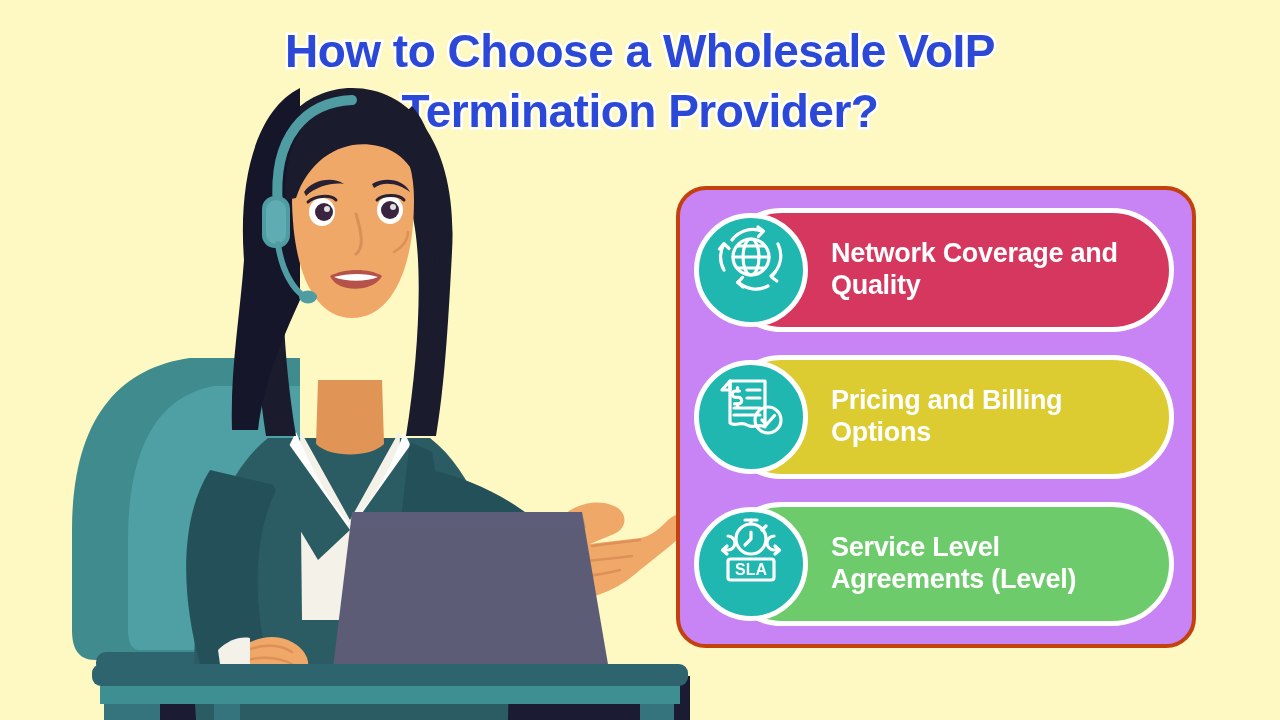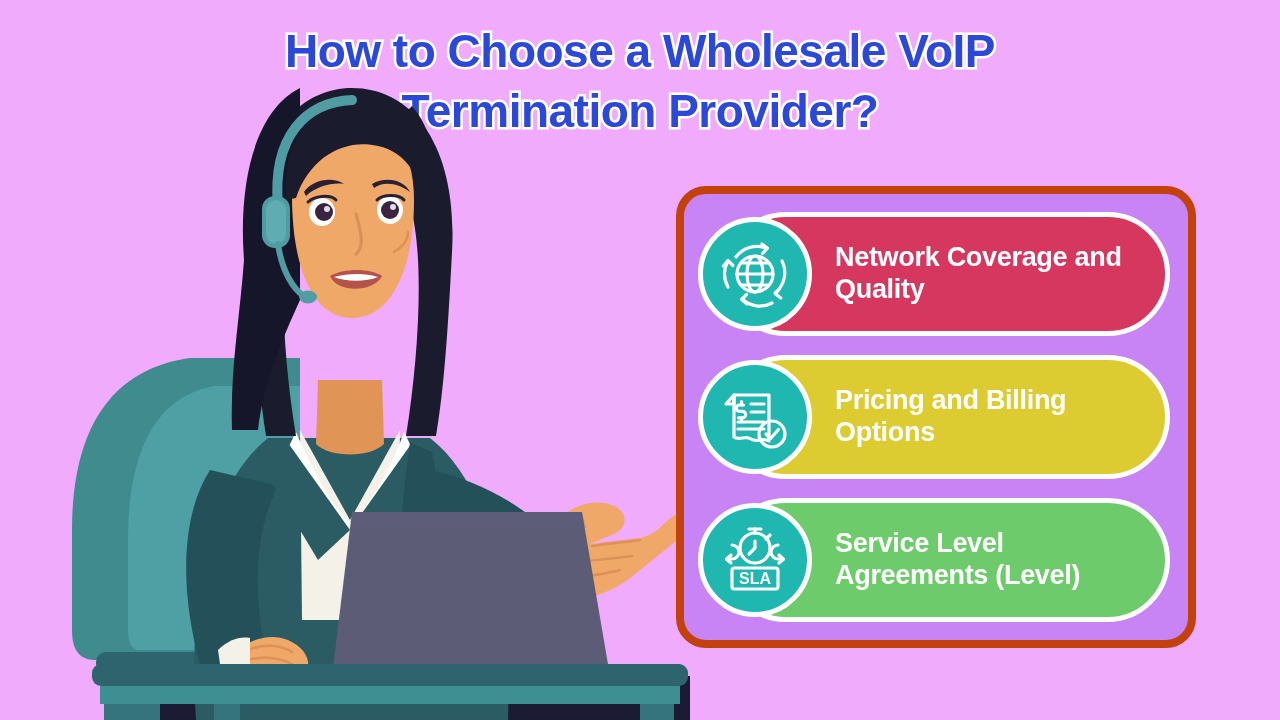--- a/index.html
+++ b/index.html
@@ -5,21 +5,21 @@
   html, body {
     margin: 0;
     padding: 0;
     background: #ffffff;
   }
   #canvas {
     position: relative;
     width: 1280px;
     height: 720px;
     overflow: hidden;
-    background: #f0abfc;
+    background: #fef9c3;
     font-family: "Liberation Sans", sans-serif;
   }
 
   
   .title-block {
     position: absolute;
     left: 160px;
     top: 24px;
     width: 960px;
     text-align: center;
@@ -48,21 +48,21 @@
   }
 
   
   .panel {
     position: absolute;
     left: 676px;
     top: 186px;
     width: 520px;
     height: 462px;
     background: #c884f5;
-    border: 8px solid #c2410c;
+    border: 4px solid #c2410c;
     border-radius: 30px;
     box-sizing: border-box;
     padding: 18px 14px;
     display: flex;
     flex-direction: column;
     justify-content: space-between;
   }
   .card {
     position: relative;
     height: 124px;
@@ -83,21 +83,21 @@
     left: -31px;
     top: 50%;
     transform: translateY(-50%);
     width: 114px;
     height: 114px;
     border-radius: 50%;
     background: #1fb7b0;
     border: 5px solid #ffffff;
     box-sizing: border-box;
     display: flex;
-    align-items: center;
+    align-items: flex-start;
     justify-content: center;
   }
   .card-icon svg { display: block; }
 
   .card-label {
     margin-left: 106px;
     margin-right: 16px;
     color: #ffffff;
     font-size: 27px;
     font-weight: bold;

